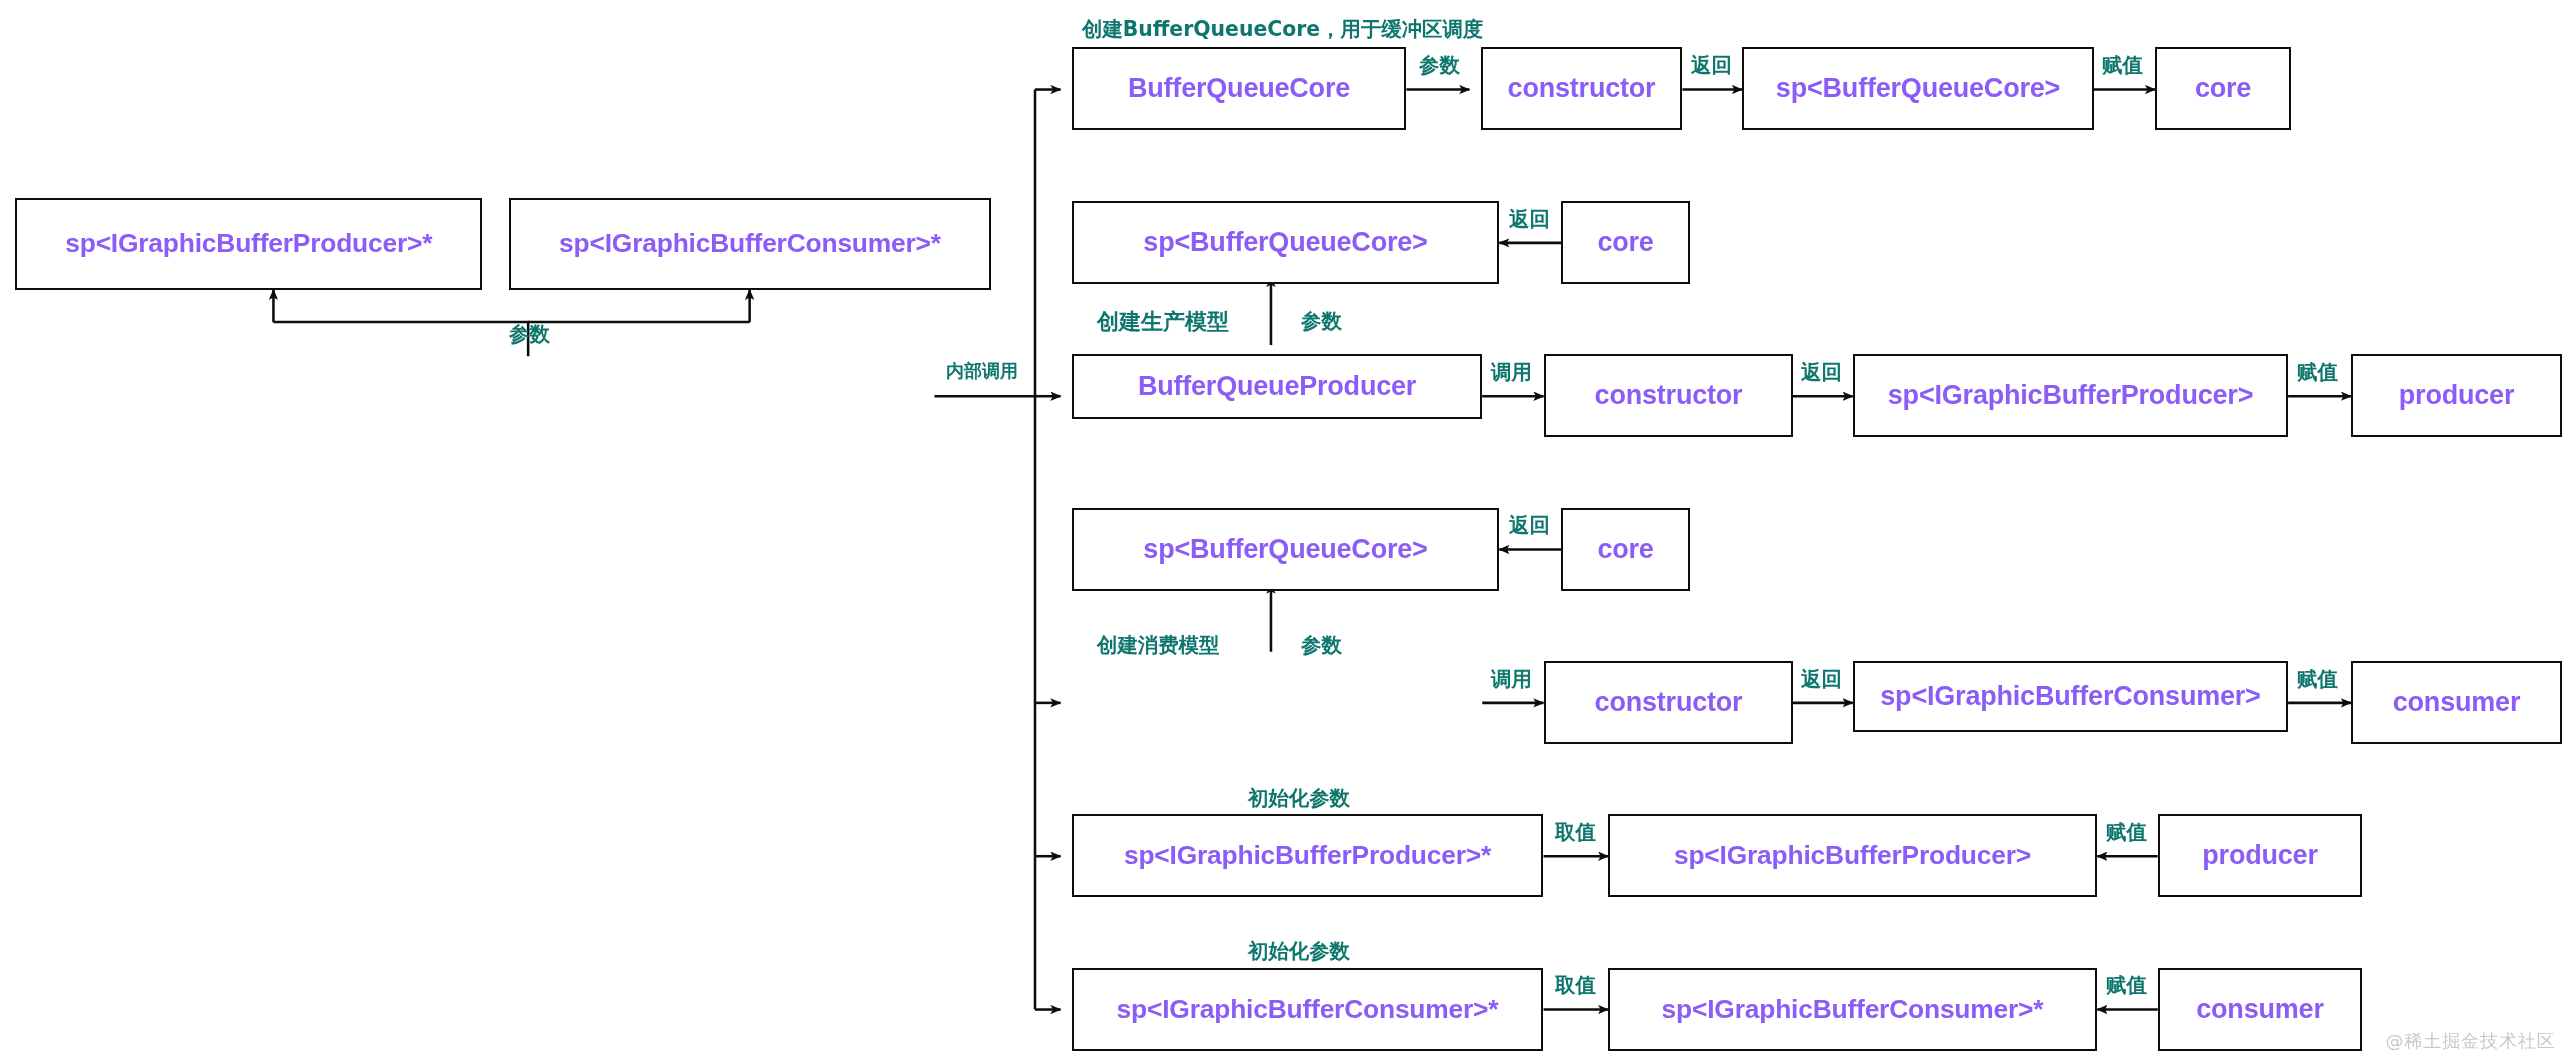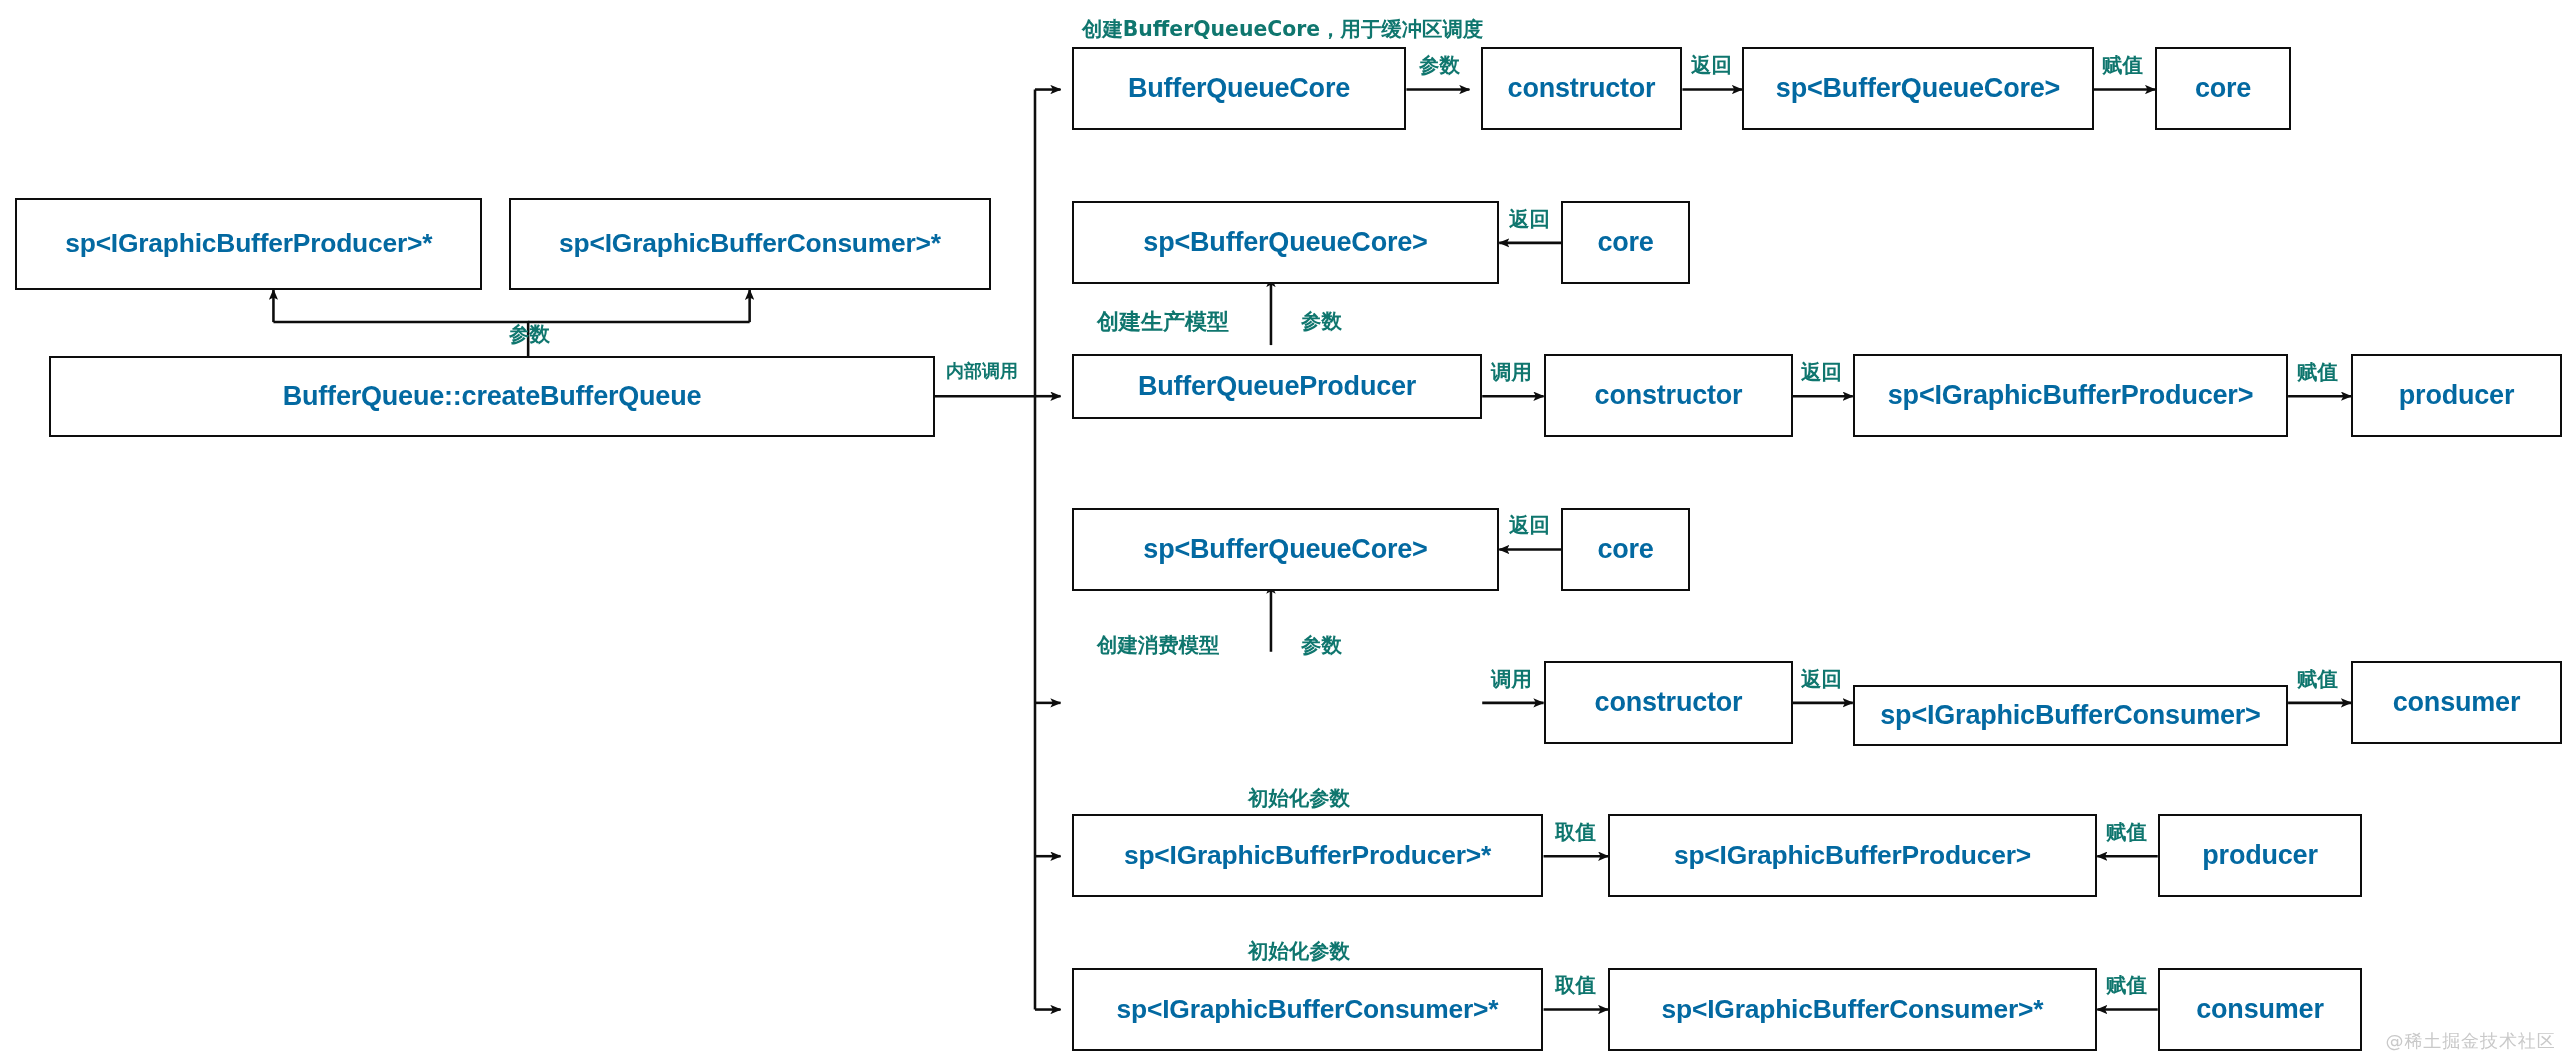--- a/index.html
+++ b/index.html
@@ -2,21 +2,21 @@
 <html style="font-size:13.6px"><head>
 <meta charset="utf-8">
 <style>
   html,body{margin:0;padding:0;background:#ffffff;}
   body{width:2576px;height:1065px;overflow:hidden;
        font-family:"Liberation Sans","DejaVu Sans",sans-serif;}
   #stage{position:relative;width:2576px;height:1065px;background:#fff;}
   svg#wires{position:absolute;left:0;top:0;width:2576px;height:1065px;}
   .node{position:absolute;box-sizing:border-box;border:2.6px solid #0d0d0d;background:#ffffff;
         display:flex;align-items:center;justify-content:center;text-align:center;
-        font-weight:bold;color:#0369a1;line-height:1.05;letter-spacing:-0.2px;}
+        font-weight:bold;color:#8b5cf6;line-height:1.05;letter-spacing:-0.2px;}
   .node span{display:block;padding:0 5.1px;white-space:nowrap;}
   .lbl{position:absolute;color:#0f766e;font-weight:bold;white-space:nowrap;line-height:1;text-align:right;}
   .lbl.cn{font-family:"DejaVu Sans","Liberation Sans",sans-serif;}
   .wm{position:absolute;right:20.4px;bottom:12px;color:#c9c9c9;font-size:18px;font-weight:normal;
       font-family:"DejaVu Sans","Liberation Sans",sans-serif;letter-spacing:0.9px;}
 </style>
 </head>
 <body>
 
 <div id="stage">
@@ -76,23 +76,20 @@
   </svg>
 
   <div class="node" style="left:15.3px;top:198px;width:467px;height:92px;font-size:26.4px;">
     <span>sp&lt;IGraphicBufferProducer&gt;*</span>
   </div>
 
   <div class="node" style="left:509px;top:198px;width:482px;height:92px;font-size:26.4px;">
     <span>sp&lt;IGraphicBufferConsumer&gt;*</span>
   </div>
 
-  <div class="node" style="left:49px;top:356px;width:886px;height:81px;font-size:27px;">
-    <span>BufferQueue::createBufferQueue</span>
-  </div>
 
   <div class="lbl cn" style="left:509px;top:324px;font-size:20.4px;">参数</div>
 
   <div class="lbl cn" style="left:946px;top:362px;font-size:18px;">内部调用</div>
 
   <div class="lbl cn" style="left:1082px;top:19px;font-size:20.4px;">创建BufferQueueCore，用于缓冲区调度</div>
 
   <div class="node" style="left:1072px;top:47px;width:334px;height:83px;font-size:27px;">
     <span>BufferQueueCore</span>
   </div>
@@ -155,21 +152,21 @@
   <div class="lbl cn" style="left:1097px;top:635px;font-size:20.4px;">创建消费模型</div>
   <div class="lbl cn" style="left:1301px;top:635px;font-size:20.4px;">参数</div>
 
   <div class="lbl cn" style="left:1491px;top:669px;font-size:20.4px;">调用</div>
 
   <div class="node" style="left:1544px;top:661px;width:249px;height:83px;font-size:27px;">
     <span>constructor</span>
   </div>
   <div class="lbl cn" style="left:1801px;top:669px;font-size:20.4px;">返回</div>
 
-  <div class="node" style="left:1853px;top:661px;width:435px;height:61px;font-size:27px;margin-top:24px;">
+  <div class="node" style="left:1853px;top:661px;width:435px;height:71px;font-size:27px;">
     <span>sp&lt;IGraphicBufferConsumer&gt;</span>
   </div>
   <div class="lbl cn" style="left:2297px;top:669px;font-size:20.4px;">赋值</div>
 
   <div class="node" style="left:2351px;top:661px;width:211px;height:83px;font-size:27px;">
     <span>consumer</span>
   </div>
 
   <div class="lbl cn" style="left:1248px;top:788px;font-size:20.4px;">初始化参数</div>
 

